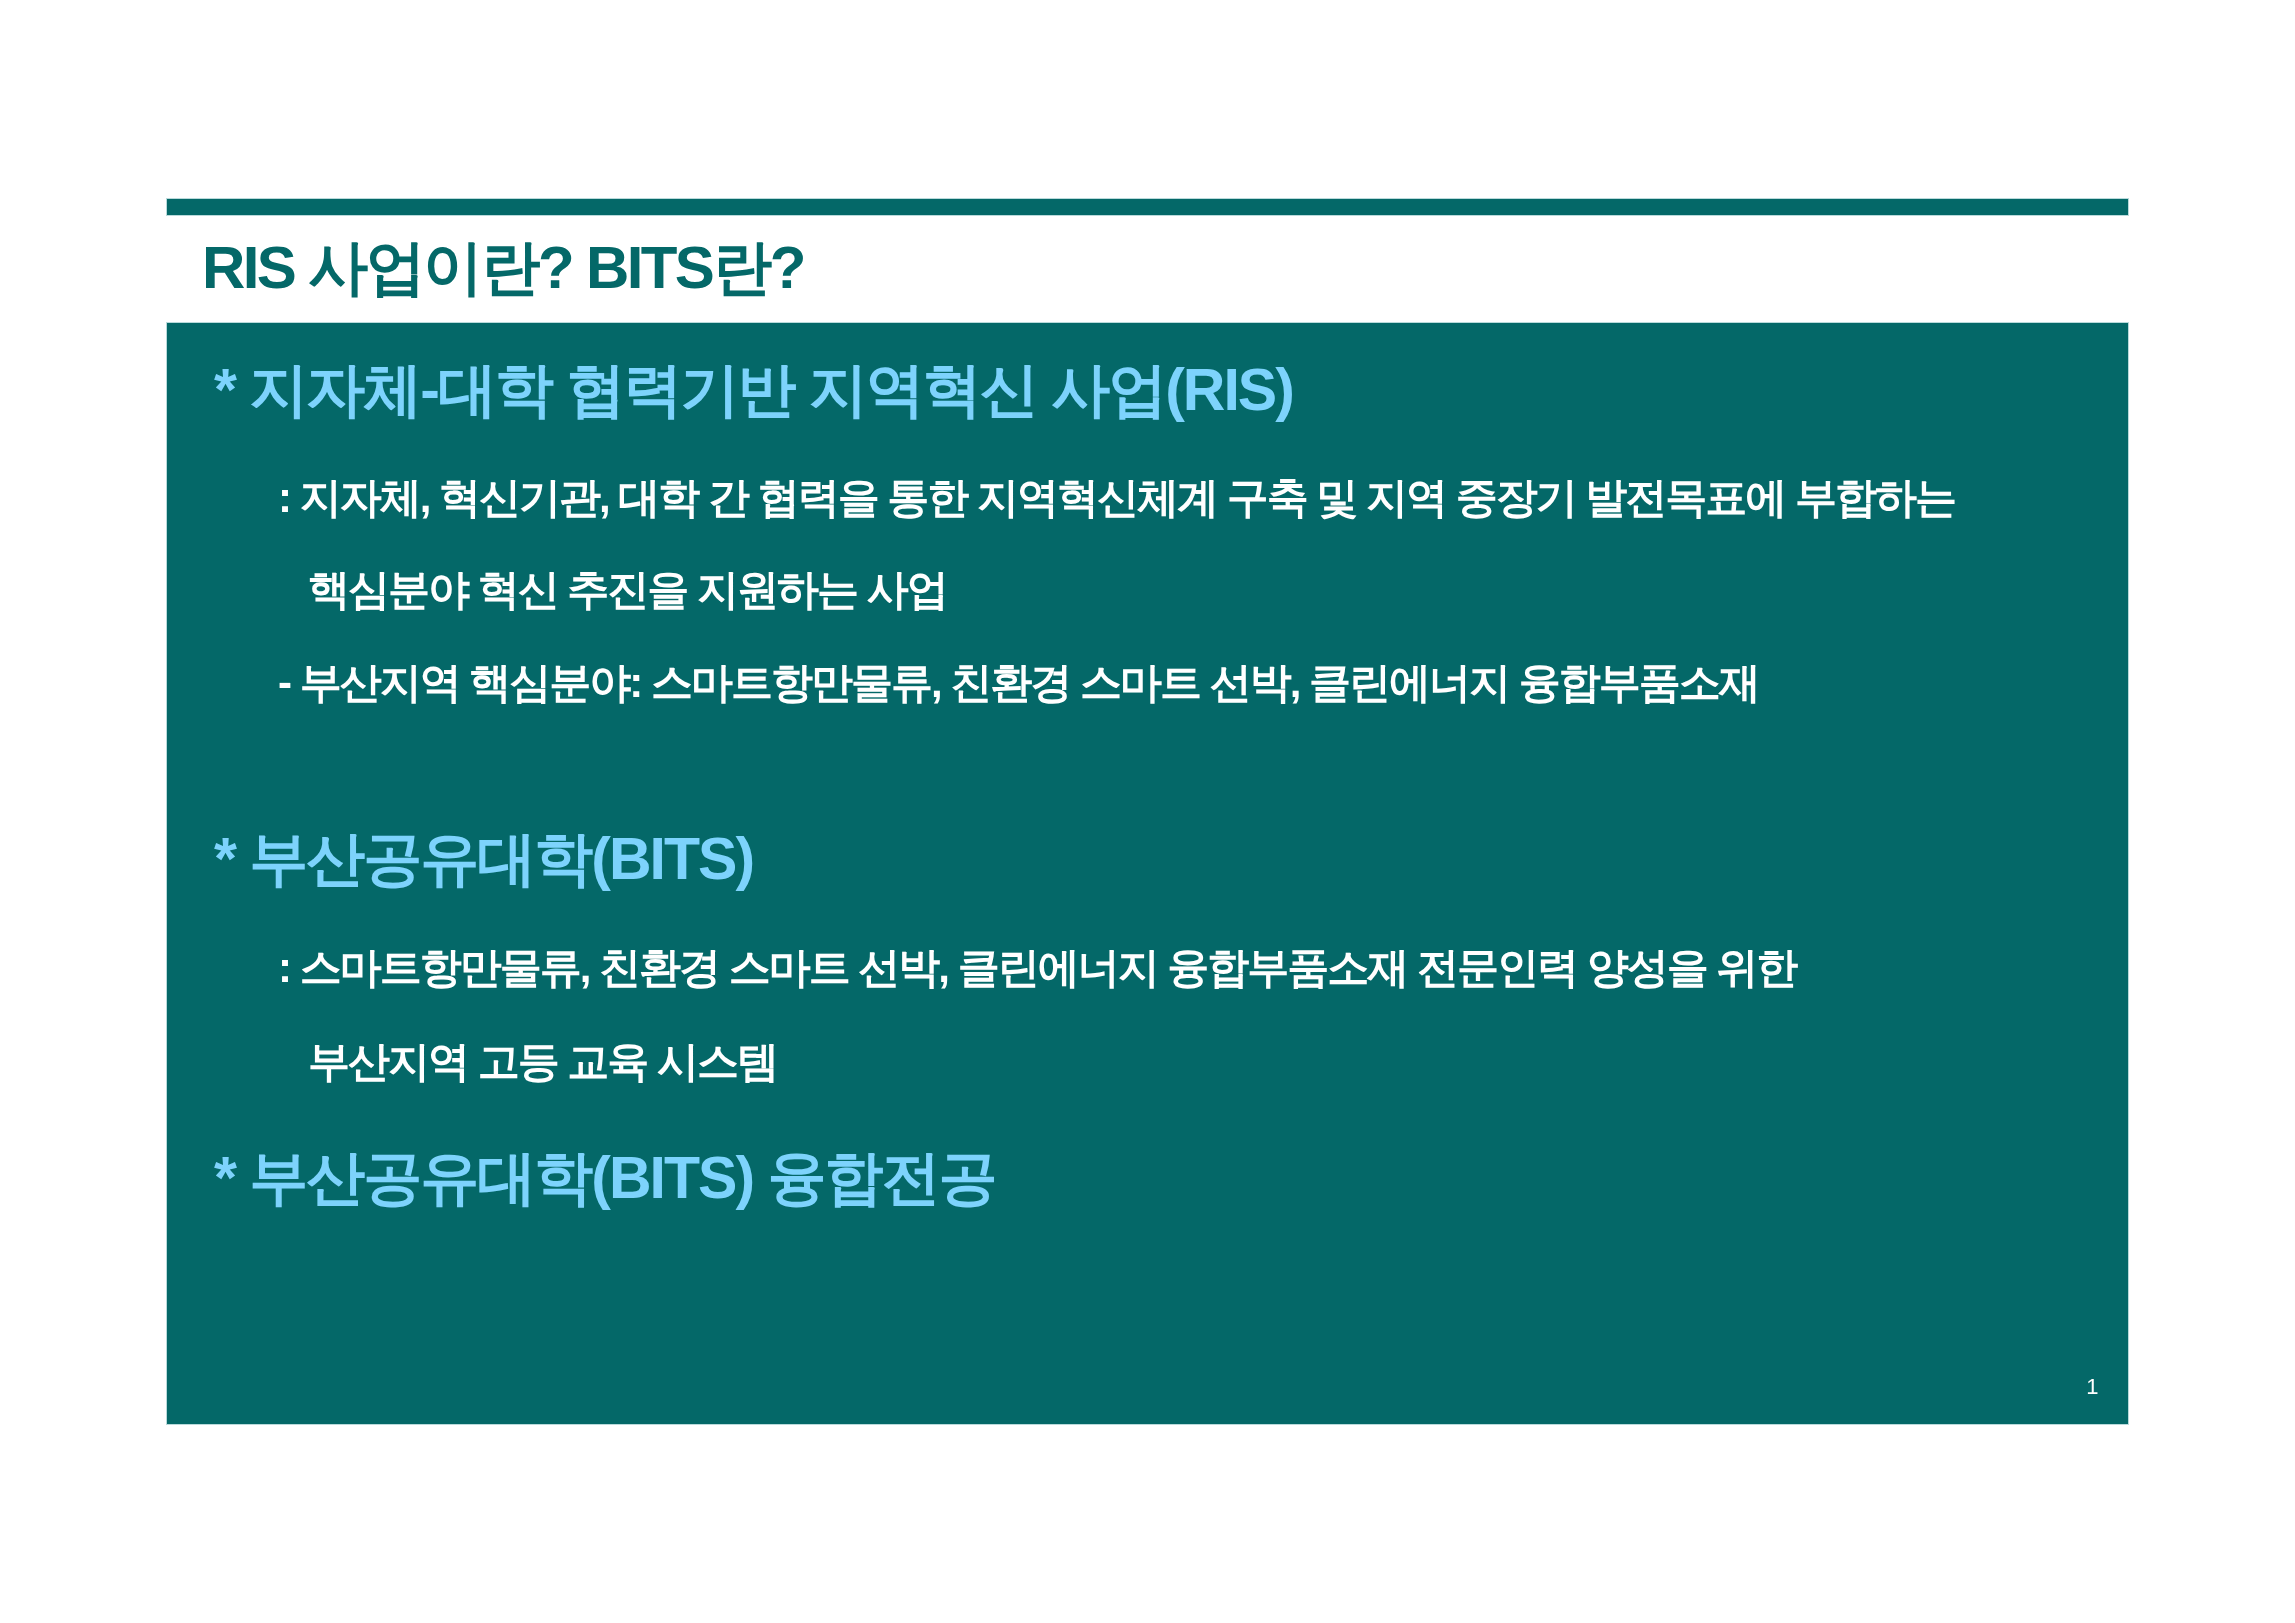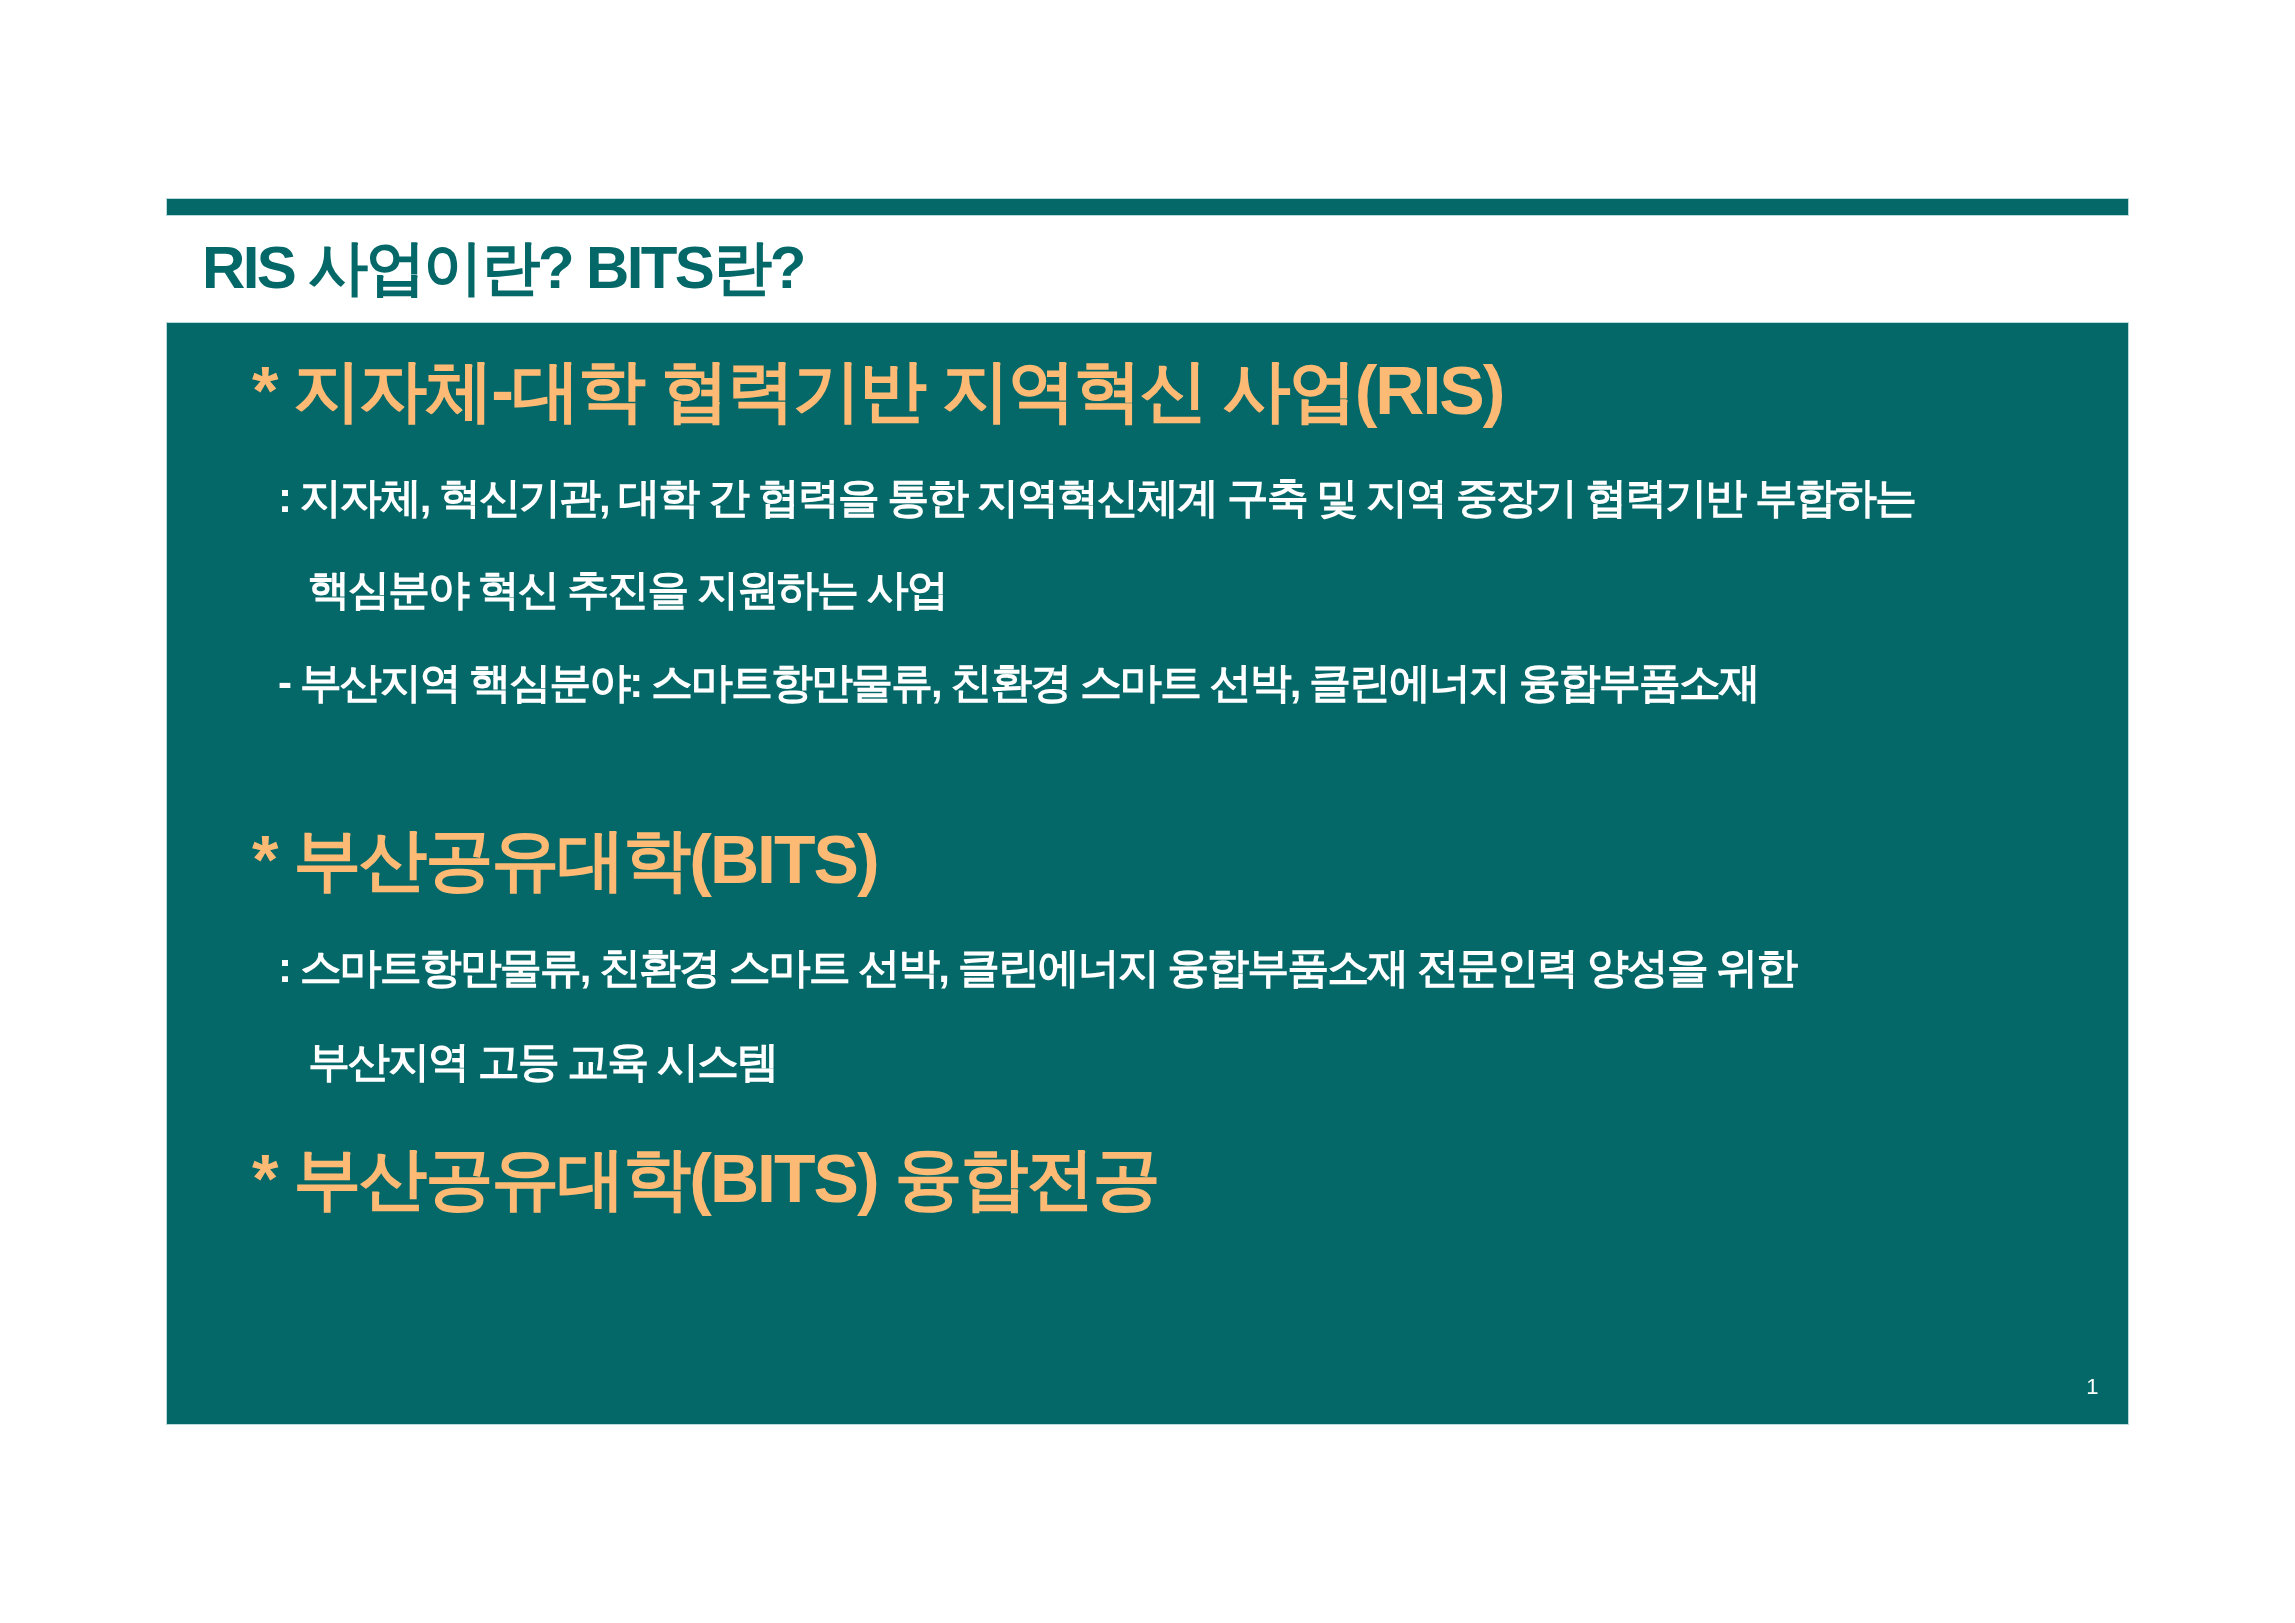--- a/index.html
+++ b/index.html
@@ -49,26 +49,26 @@
     position: relative;
     width: 100%;
     height: 1103px;
     background: #046868;
     border: 0.7px solid #b9dadb;
     box-sizing: border-box;
     padding-top: 31px;
     overflow: hidden;
   }
   .section-heading {
-    color: #fdba74;
-    font-size: 68px;
+    color: #7dd3fc;
+    font-size: 59px;
     font-weight: bold;
     letter-spacing: -2px;
     line-height: 73px;
-    padding-left: 85px;
+    padding-left: 47px;
     white-space: nowrap;
   }
   .body-line {
     color: #ffffff;
     font-size: 42px;
     font-weight: bold;
     letter-spacing: -2px;
     line-height: 65px;
     white-space: nowrap;
   }
@@ -102,21 +102,21 @@
 
     <div class="top-bar"></div>
 
     <div class="title-band">
       <div class="slide-title">RIS 사업이란? BITS란?</div>
     </div>
 
     <div class="content-area">
 
       <div class="section-heading">* 지자체-대학 협력기반 지역혁신 사업(RIS)</div>
-      <div class="body-line indent-colon mt-l2">: 지자체, 혁신기관, 대학 간 협력을 통한 지역혁신체계 구축 및 지역 중장기 협력기반 부합하는</div>
+      <div class="body-line indent-colon mt-l2">: 지자체, 혁신기관, 대학 간 협력을 통한 지역혁신체계 구축 및 지역 중장기 발전목표에 부합하는</div>
       <div class="body-line indent-cont mt-l3">핵심분야 혁신 추진을 지원하는 사업</div>
       <div class="body-line indent-colon mt-l4">- 부산지역 핵심분야: 스마트항만물류, 친환경 스마트 선박, 클린에너지 융합부품소재</div>
 
       <div class="section-heading mt-h2">* 부산공유대학(BITS)</div>
       <div class="body-line indent-colon mt-l6">: 스마트항만물류, 친환경 스마트 선박, 클린에너지 융합부품소재 전문인력 양성을 위한</div>
       <div class="body-line indent-cont mt-l7">부산지역 고등 교육 시스템</div>
 
       <div class="section-heading mt-h3">* 부산공유대학(BITS) 융합전공</div>
 
       <div class="page-number">1</div>

